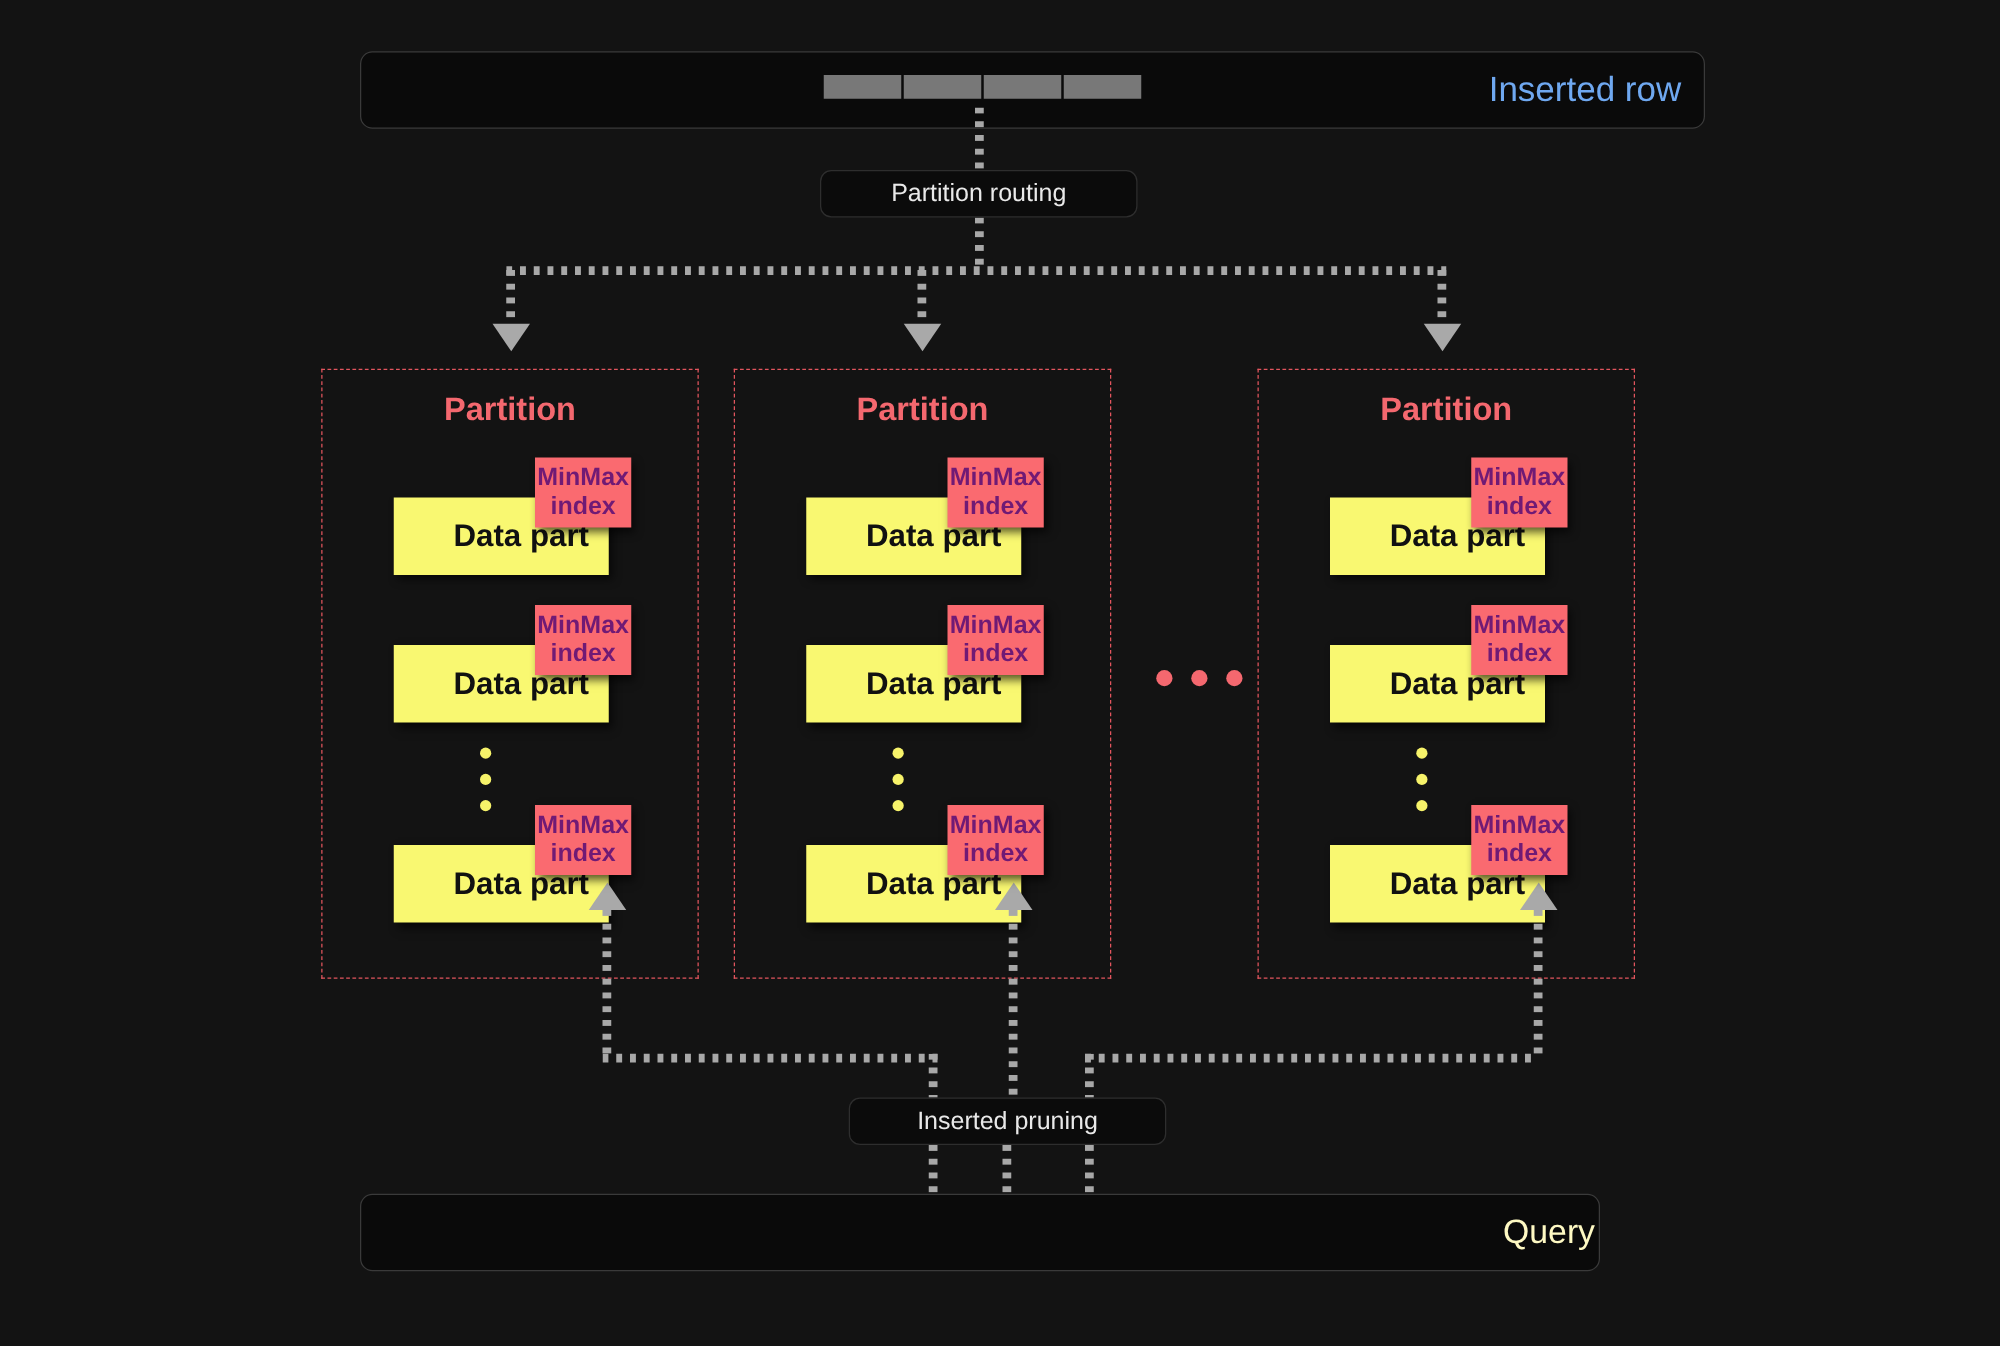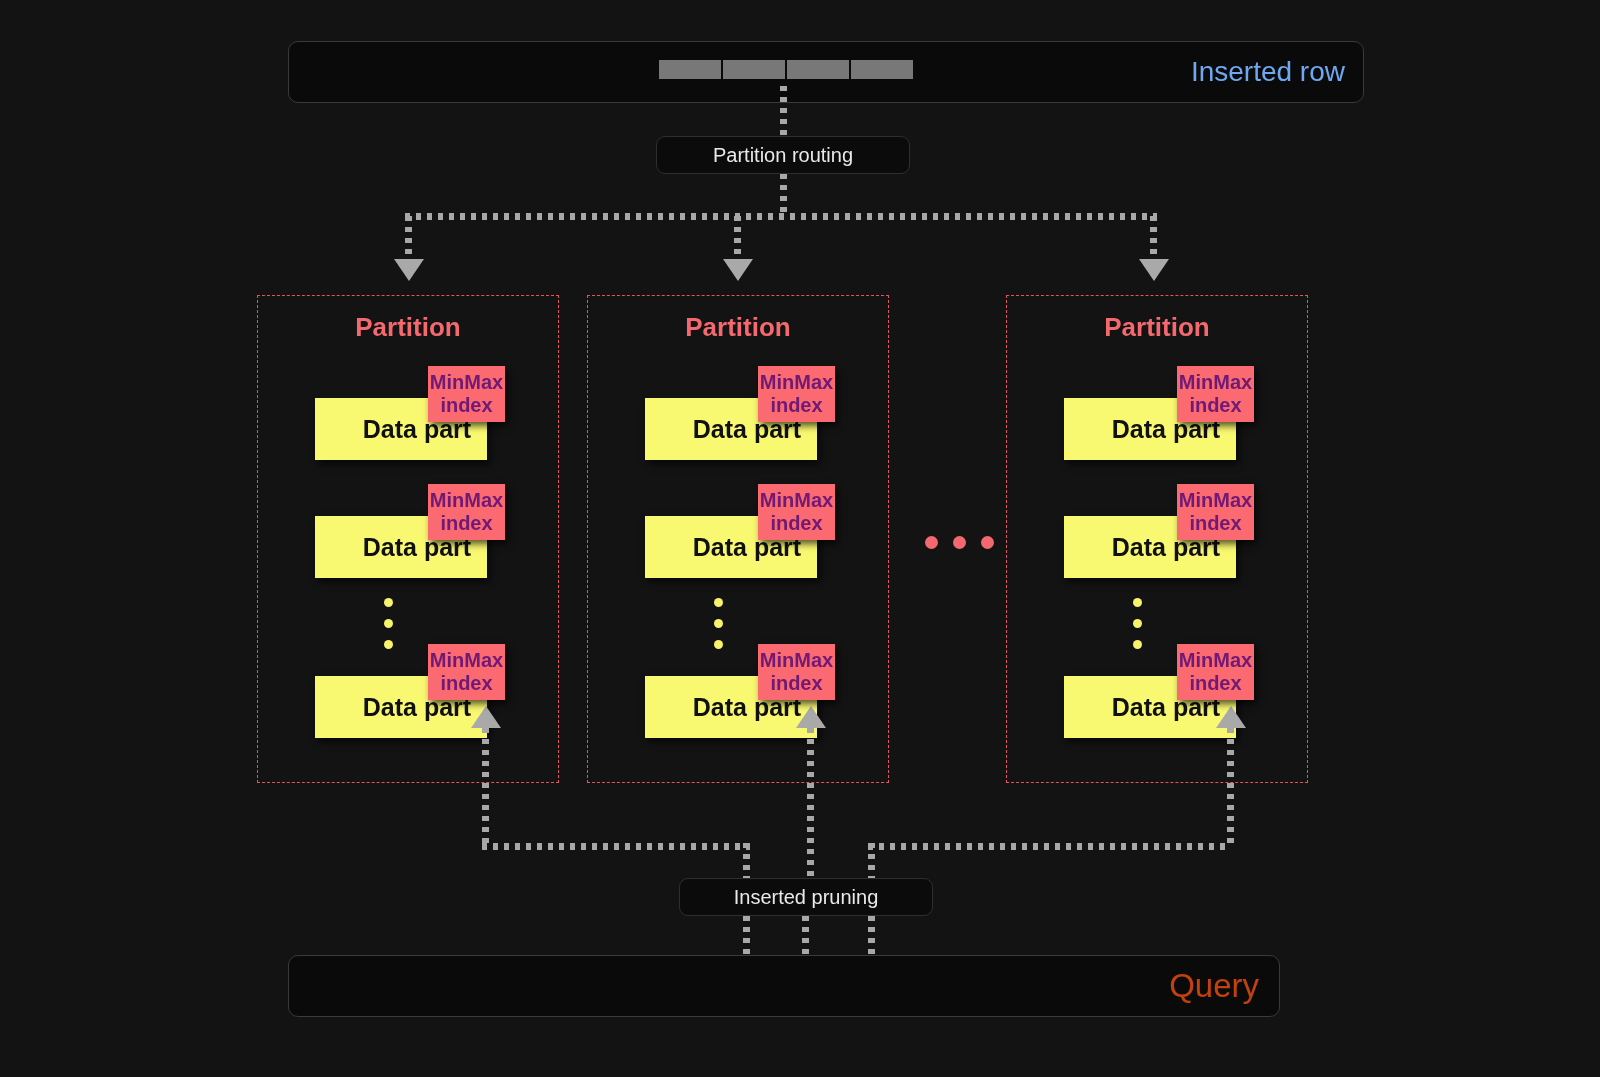--- a/index.html
+++ b/index.html
@@ -67,25 +67,25 @@
     top: 50%;
     transform: translateY(-50%);
     font-family: "DejaVu Sans Mono", "Liberation Mono", monospace;
     font-size: 25px;
     color: #e8e8e8;
     white-space: pre;
   }
   #query-text .kw { color: #f2676c; }
   #query-label {
     position: absolute;
-    right: 20px;
+    right: 3px;
     top: 50%;
     transform: translateY(-50%);
-    color: #c2410c;
-    font-size: 33px;
+    color: #fef9c3;
+    font-size: 27px;
   }
 
   
   .pill {
     position: absolute;
     background: #0b0b0b;
     border: 1px solid #2e2e2e;
     border-radius: 9px;
     color: #e9e9e9;
     font-size: 20px;

